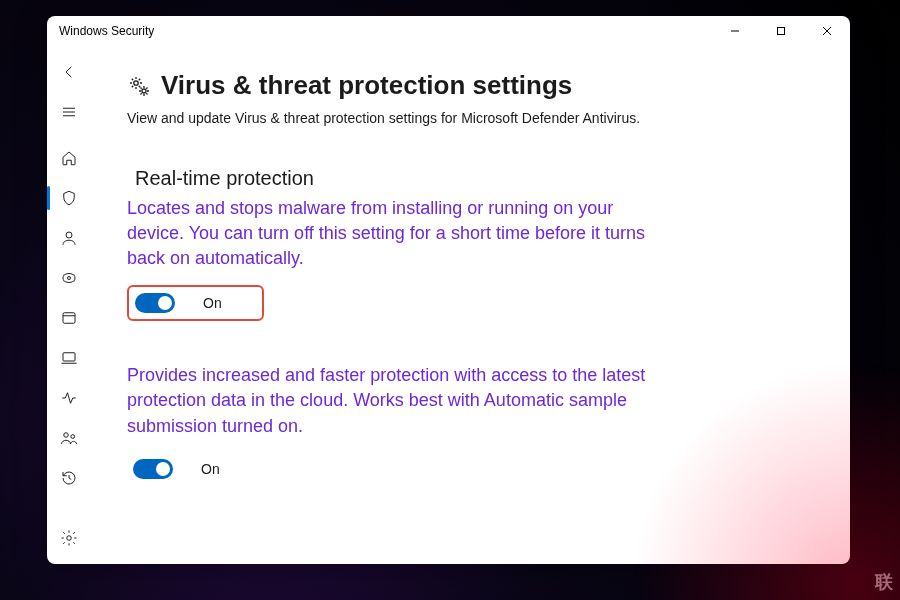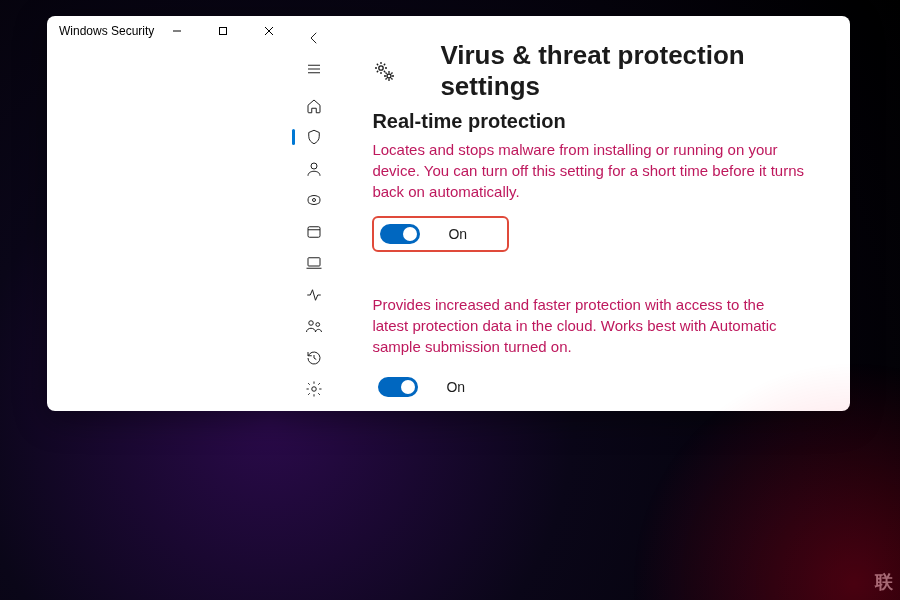--- a/index.html
+++ b/index.html
@@ -13,25 +13,25 @@
   
   body::after{
     content:""; position:absolute; right:-80px; bottom:-80px;
     width:420px; height:320px;
     background: radial-gradient(circle at 70% 70%, rgba(255,0,40,0.28), transparent 60%);
     pointer-events:none;
   }
   .window {
     position: absolute;
     left: 47px; top: 16px;
-    width: 803px; height: 395px;
+    width: 803px; height: 548px;
     background: #ffffff;
     border-radius: 8px;
     overflow: hidden;
-    display: flex; flex-direction: row;
+    display: flex; flex-direction: column;
     box-shadow: 0 8px 32px rgba(0,0,0,0.4);
   }
   .titlebar {
     height: 30px;
     display: flex;
     align-items: center;
     justify-content: space-between;
     padding-left: 12px;
     font-size: 12px;
     color: #000;
@@ -75,25 +75,25 @@
     padding: 24px 46px 24px 36px;
     overflow-y: auto;
     color: #1b1b1b;
     position: relative;
   }
   .content::-webkit-scrollbar{ width:4px; }
   .content::-webkit-scrollbar-thumb{ background:#bdbdbd; border-radius:2px; }
   .page-head { display: flex; align-items: center; gap: 10px; margin-bottom: 8px;}
   .page-head .icon { width: 24px; height: 24px; }
   .page-head .icon svg { width: 24px; height: 24px; stroke:#1b1b1b; fill: none; stroke-width:1.3; }
-  .page-title { font-size: 26px; font-weight: 600; margin-left: 34px; }
+  .page-title { font-size: 26px; font-weight: 600; }
   .page-desc { font-size: 14px; color: #1b1b1b; max-width: 520px; line-height: 1.4; margin-bottom: 38px;}
   .setting-section { margin-bottom: 42px; max-width: 520px;}
-  .setting-title { font-size: 20px; font-weight: 700; margin-bottom: 6px;}
-  .setting-desc { font-size: 15px; color: #be185d; line-height: 1.4; margin-bottom: 14px;}
+  .setting-title { font-size: 20px; font-weight: 400; margin-bottom: 6px; margin-left: 8px;}
+  .setting-desc { font-size: 18px; color: #6d28d9; line-height: 1.4; margin-bottom: 14px;}
   .toggle-row { display: inline-flex; align-items: center; gap: 12px; padding: 6px 10px 6px 6px; border-radius: 4px; }
   .toggle-row.highlight { border: 2.5px solid #e04a3a; border-radius: 6px; padding: 6px 40px 6px 6px;}
   .toggle {
     width: 40px; height: 20px; border-radius: 10px;
     background: #0067c0; position: relative; cursor: pointer;
   }
   .toggle::after {
     content: ""; position: absolute; right: 3px; top: 3px;
     width: 14px; height: 14px; border-radius: 50%; background: #fff;
   }
@@ -216,20 +216,21 @@
         <span class="icon">
           <svg viewBox="0 0 24 24">
               <circle cx="9" cy="9" r="2.2"></circle>
               <path d="M9 3v2M9 13v2M3 9h2M13 9h2M4.8 4.8l1.4 1.4M11.8 11.8l1.4 1.4M4.8 13.2l1.4-1.4M11.8 6.2l1.4-1.4"></path>
               <circle cx="17" cy="17" r="2"></circle>
               <path d="M17 12v2M17 20v2M12 17h2M20 17h2M13.5 13.5l1.2 1.2M19.3 19.3l1.2 1.2M13.5 20.5l1.2-1.2M19.3 14.7l1.2-1.2"></path>
             </svg>
         </span>
         <h1 class="page-title">Virus &amp; threat protection settings</h1>
       </div>
+      <p class="page-desc">View and update Virus &amp; threat protection settings for Microsoft Defender Antivirus.</p>
 
       <div class="setting-section">
         <h2 class="setting-title">Real-time protection</h2>
         <p class="setting-desc">Locates and stops malware from installing or running on your device. You can turn off this setting for a short time before it turns back on automatically.</p>
         <div class="toggle-row highlight">
           <div class="toggle"></div>
           <span class="toggle-label">On</span>
         </div>
       </div>
 

